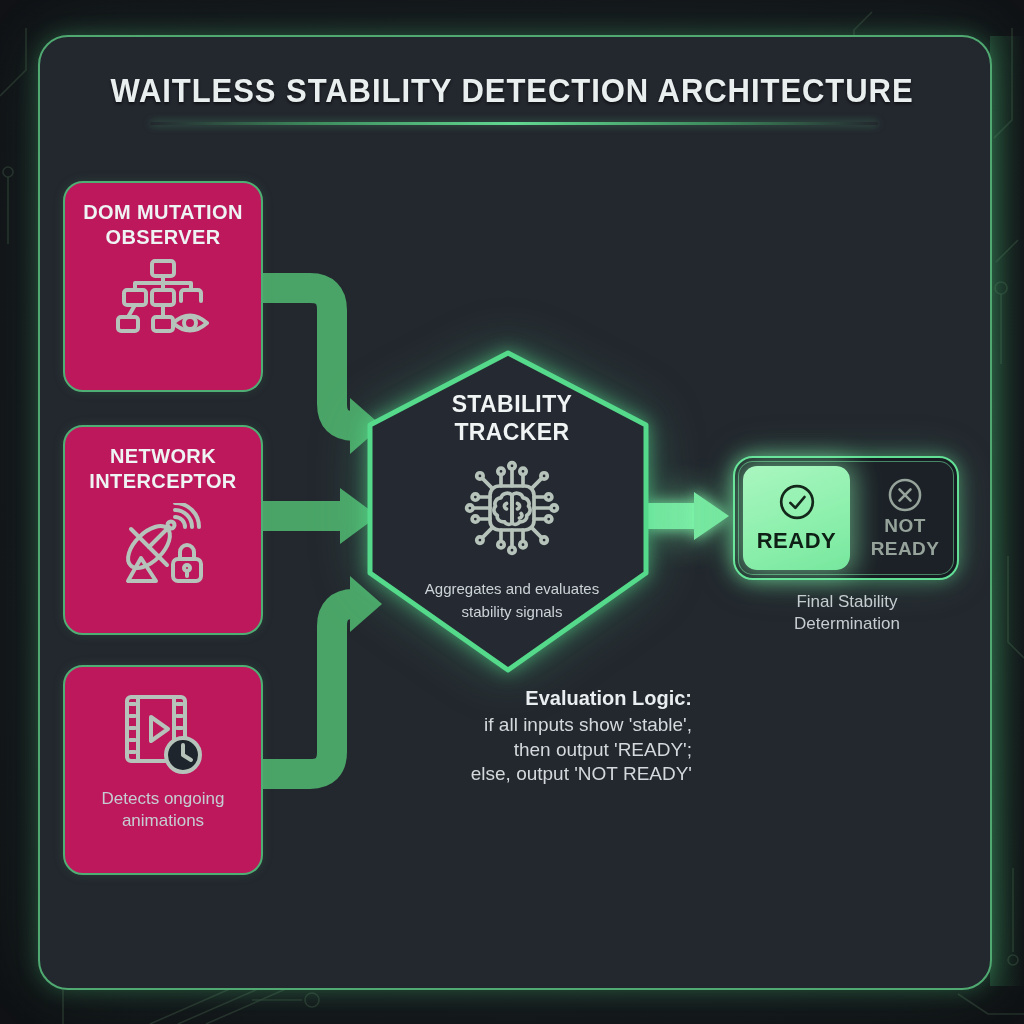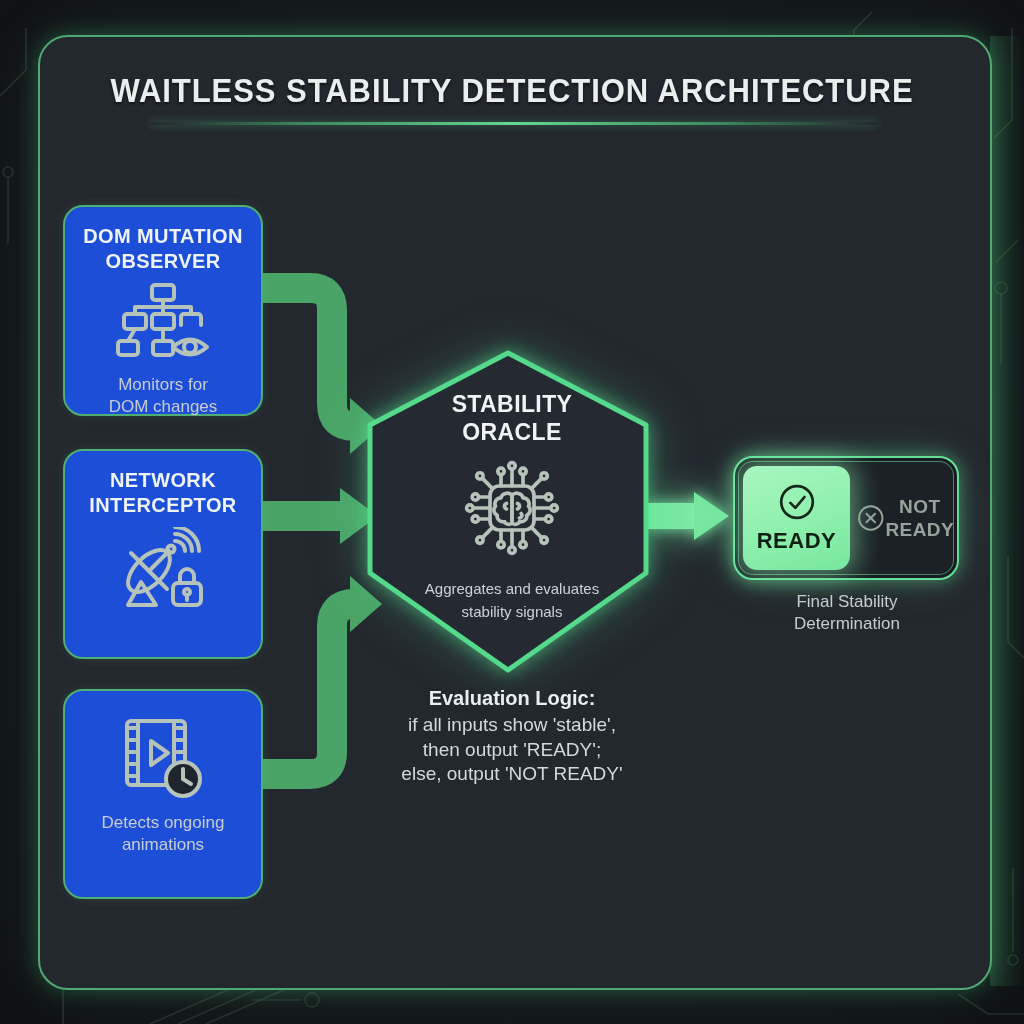--- a/index.html
+++ b/index.html
@@ -37,41 +37,41 @@
   }
   
   #arrows{position:absolute;left:0;top:0;width:1024px;height:1024px;z-index:2;pointer-events:none;}
   .conn{fill:none;stroke:#4aa467;stroke-width:30px;}
   .conn-head{fill:#4aa467;}
   .conn-glow{stroke:#78e7a1;filter:drop-shadow(0 0 7px rgba(130,250,175,.85)) drop-shadow(0 0 18px rgba(130,250,175,.45));}
   .conn-head-glow{fill:#78e7a1;filter:drop-shadow(0 0 7px rgba(130,250,175,.85)) drop-shadow(0 0 18px rgba(130,250,175,.45));}
   
   .input-box{
     width:200px;height:211px;z-index:3;box-sizing:border-box;
-    background:#1d4ed8;border:2.5px solid #4fae73;border-radius:20px;
+    background:#be185d;border:2.5px solid #4fae73;border-radius:20px;
     box-shadow:0 0 12px rgba(85,205,130,.14);
-    text-align:center;padding-top:17px;margin-top:24px;
+    text-align:center;padding-top:17px;
   }
   .box-title{font-size:20px;font-weight:bold;color:#eef3f3;line-height:25px;letter-spacing:.4px;}
   .box-icon{margin-top:9px;}
   .box-caption{font-size:17px;color:#c6cdd1;line-height:22px;margin-top:7px;}
   .ml{white-space:pre-line;}
   .oicon{stroke:#b6c3ba;fill:none;stroke-linecap:round;stroke-linejoin:round;}
   
   #hex-svg{position:absolute;left:348px;top:328px;width:328px;height:368px;z-index:2;overflow:visible;}
   #hex-svg polygon{
     fill:#252a32;stroke:#54da8a;stroke-width:5px;stroke-linejoin:round;
     filter:drop-shadow(0 0 9px rgba(90,230,150,.55)) drop-shadow(0 0 26px rgba(90,230,150,.28));
   }
   .oracle-content{left:378px;top:353px;width:268px;height:317px;z-index:4;text-align:center;}
   .oracle-title{position:absolute;left:0;top:37px;width:268px;font-size:23px;font-weight:bold;color:#f0f4f4;line-height:28px;letter-spacing:.4px;}
   .oracle-icon{position:absolute;left:79px;top:100px;}
   .oracle-caption{position:absolute;left:-26px;top:224px;width:320px;font-size:15px;color:#ccd3d7;line-height:23px;}
   
-  .eval-block{left:332px;top:686px;width:360px;z-index:4;text-align:center;}
+  .eval-block{left:332px;top:686px;width:360px;z-index:4;text-align:right;}
   .eval-heading{font-size:20px;font-weight:bold;color:#e9eef0;line-height:25px;}
   .eval-lines{font-size:19px;color:#d3d9dc;line-height:24.5px;margin-top:2px;}
   
   .toggle-outer{
     left:733px;top:456px;width:226px;height:124px;z-index:3;box-sizing:border-box;
     border:2.5px solid #62e095;border-radius:20px;background:#171c22;
     box-shadow:0 0 18px rgba(110,240,160,.45), 0 0 44px rgba(110,240,160,.18);
   }
   .toggle-inner{
     position:absolute;left:3px;top:3px;right:3px;bottom:3px;
@@ -79,21 +79,21 @@
   }
   .ready-cell{
     left:743px;top:466px;width:107px;height:104px;z-index:4;border-radius:14px;
     background:linear-gradient(160deg,#a9f6c0 0%,#8ef0ad 55%,#77e79e 100%);
     box-shadow:0 0 26px 6px rgba(145,255,185,.5);
     display:flex;flex-direction:column;align-items:center;justify-content:center;gap:6px;
   }
   .ready-label{font-size:22px;font-weight:bold;color:#0e2015;letter-spacing:.5px;}
   .notready-cell{
     left:856px;top:466px;width:98px;height:104px;z-index:4;
-    display:flex;flex-direction:row;align-items:center;justify-content:center;
+    display:flex;flex-direction:column;align-items:center;justify-content:center;
   }
   .notready-label{font-size:19px;font-weight:bold;color:#95a39b;line-height:23px;text-align:center;letter-spacing:.4px;}
   .toggle-caption{left:757px;top:591px;width:180px;z-index:4;text-align:center;font-size:17px;color:#c6cdd1;line-height:22px;}
 </style>
 </head>
 <body>
 
 <svg id="bg-traces" viewBox="0 0 1024 1024">
   <path d="M872,12 L854,30 V96"></path>
   <path d="M1012,28 V120 L994,138"></path>
@@ -138,22 +138,20 @@
     <path d="M52,17 V24 M24,24 H80 M24,24 V31 M52,24 V31 M80,24 V31"></path>
     <rect x="13" y="31" width="22" height="15" rx="3"></rect>
     <rect x="41" y="31" width="22" height="15" rx="3"></rect>
     <path d="M70,42 V34 a3,3 0 0 1 3,-3 h14 a3,3 0 0 1 3,3 v8"></path>
     <path d="M24,46 L17,58 M52,46 V58"></path>
     <rect x="7" y="58" width="20" height="14" rx="3"></rect>
     <rect x="42" y="58" width="20" height="14" rx="3"></rect>
     <path d="M62,64 Q79,49 96,64 Q79,79 62,64 Z"></path>
     <circle cx="79" cy="64" r="6"></circle>
   </svg>
-  <div class="box-caption ml">Monitors for
-DOM changes</div>
 </div>
 
 <div class="abs input-box" style="left:63px;top:425px;height:210px;text-align:center;">
   <div class="box-title ml">NETWORK
 INTERCEPTOR</div>
   <svg class="box-icon oicon" width="104" height="84" viewBox="0 0 104 84" stroke-width="4">
     <ellipse cx="38" cy="44" rx="26" ry="14" transform="rotate(-45 38 44)"></ellipse>
     <path d="M20,26 L56,62"></path>
     <path d="M38,44 L58,24"></path>
     <circle cx="60" cy="22" r="3.5"></circle>
@@ -180,21 +178,21 @@
   </svg>
   <div class="box-caption ml">Detects ongoing
 animations</div>
 </div>
 
 <svg id="hex-svg" viewBox="0 0 328 368">
   <polygon points="160,25 298,97 298,245 160,342 22,245 22,97"></polygon>
 </svg>
 <div class="abs oracle-content">
   <div class="oracle-title ml">STABILITY
-ORACLE</div>
+TRACKER</div>
   <svg class="oracle-icon oicon" width="110" height="110" viewBox="0 0 120 120" stroke-width="4">
     <rect x="36" y="36" width="48" height="48" rx="10"></rect>
     <path d="M60,46 c-4,-4 -11,-2 -12,3 c-5,0 -8,5 -6,9 c-3,3 -2,8 2,10 c-1,4 3,8 8,7 c1,3 6,4 8,1 z"></path>
     <path d="M60,46 c4,-4 11,-2 12,3 c5,0 8,5 6,9 c3,3 2,8 -2,10 c1,4 -3,8 -8,7 c-1,3 -6,4 -8,1 z"></path>
     <path d="M54,55 c-3,1 -3,5 0,6 M66,55 c3,1 3,5 0,6 M70,66 c2,2 0,5 -2,5"></path>
     <path d="M48,36 V24 M60,36 V18 M72,36 V24"></path>
     <circle cx="48" cy="20" r="3.5"></circle>
       <circle cx="60" cy="14" r="3.5"></circle>
       <circle cx="72" cy="20" r="3.5"></circle>
     <path d="M48,84 V96 M60,84 V102 M72,84 V96"></path>

